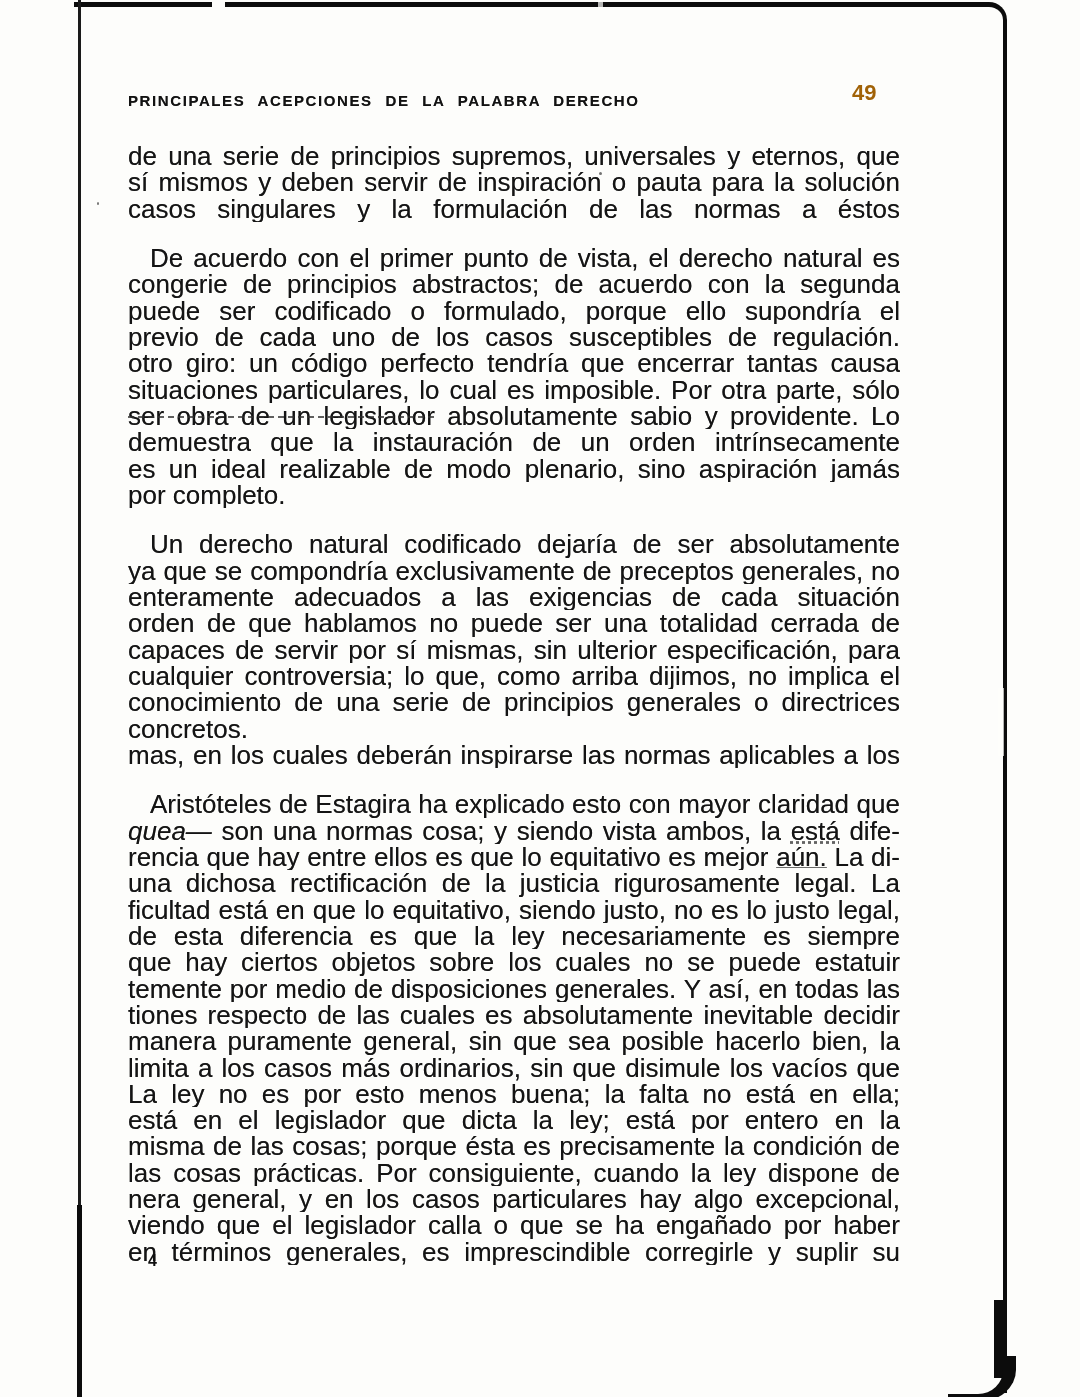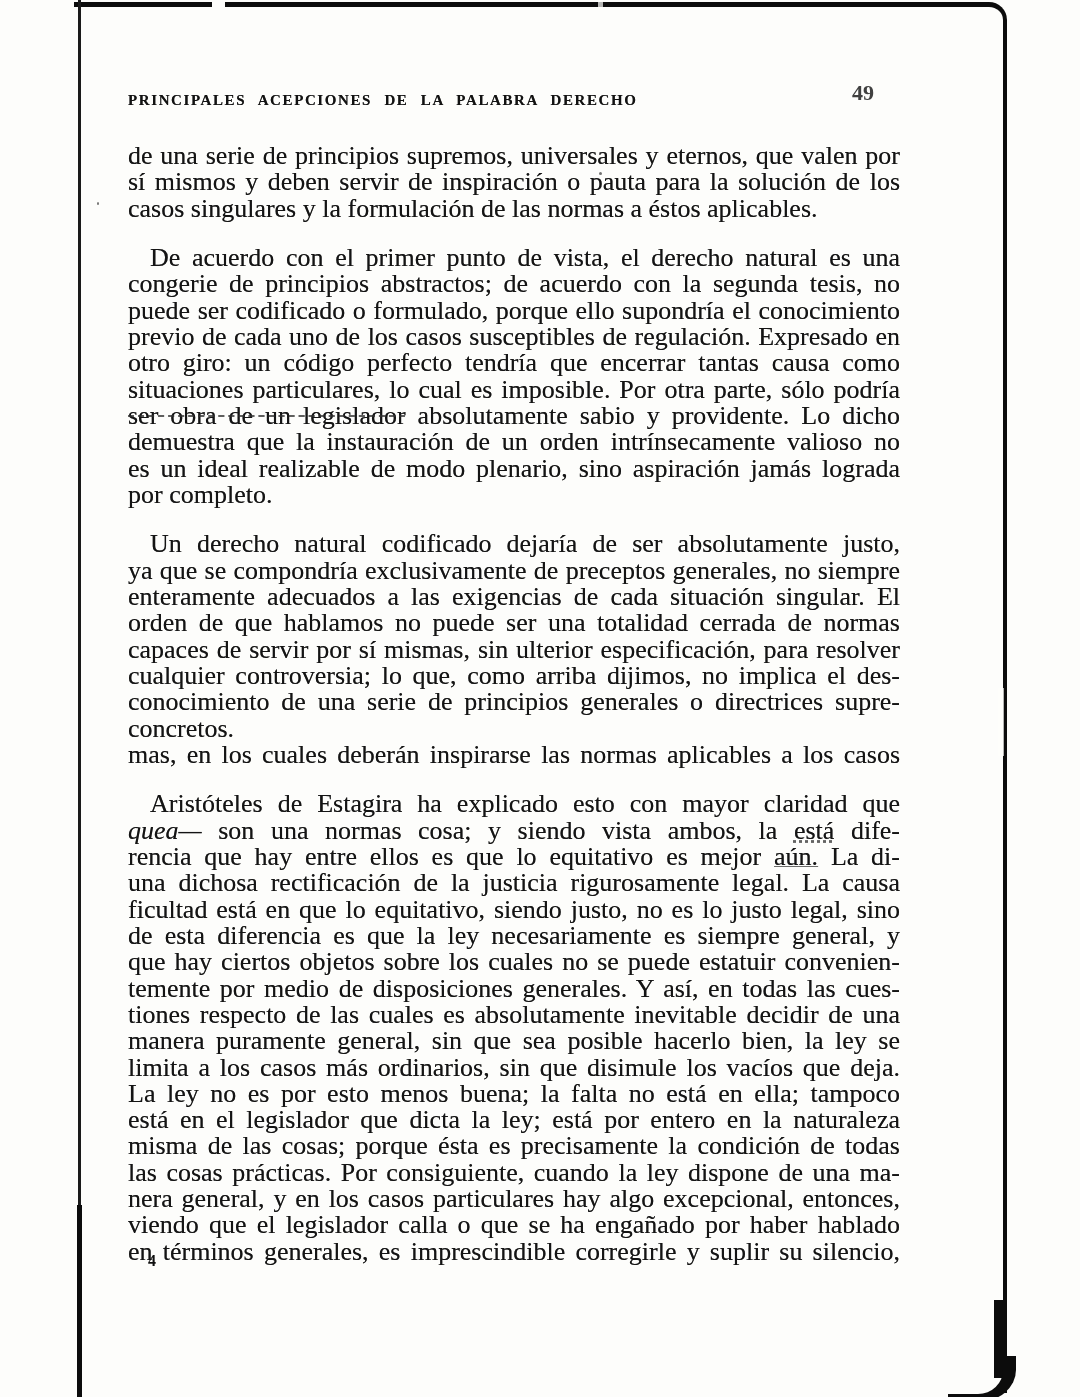--- a/index.html
+++ b/index.html
@@ -1,21 +1,21 @@
 <!DOCTYPE html>
 <html><head>
 <meta charset="utf-8">
 <style>
   html,body{margin:0;padding:0;background:#e8e8e8;}
   .page{
     position:relative;
     width:1080px;height:1397px;
     background:#fdfdfb;
     overflow:hidden;
-    font-family:Liberation Serif, serif;
+    font-family:Liberation Sans, sans-serif;
     color:#141414;
   }
   
   .frame{
     position:absolute;left:74px;top:2px;width:929px;height:1386px;
     border-top:5px solid #0c0c0c;
     border-right:4px solid #0c0c0c;
     border-top-right-radius:18px;
     pointer-events:none;
   }
@@ -37,21 +37,21 @@
   .sp3{left:807px;top:626px;width:2px;height:2px;}
 
   .running-head{
     position:absolute;left:128px;top:92px;
     font-size:15px;font-weight:700;letter-spacing:1.6px;word-spacing:7px;
     color:#121212;
     text-shadow:0 0 .4px rgba(0,0,0,.55);
   }
   .page-number{
     position:absolute;left:852px;top:80px;
-    font-size:22px;font-weight:700;color:#404040;
+    font-size:22px;font-weight:700;color:#a16207;
   }
   .text-block{
     position:absolute;left:128px;top:143px;width:772px;
     font-size:26px;
     text-shadow:0 0 .45px rgba(0,0,0,.55);
   }
   .line{
     height:26.34px;line-height:26.34px;
     text-align:justify;text-align-last:justify;
     overflow:hidden;white-space:normal;

